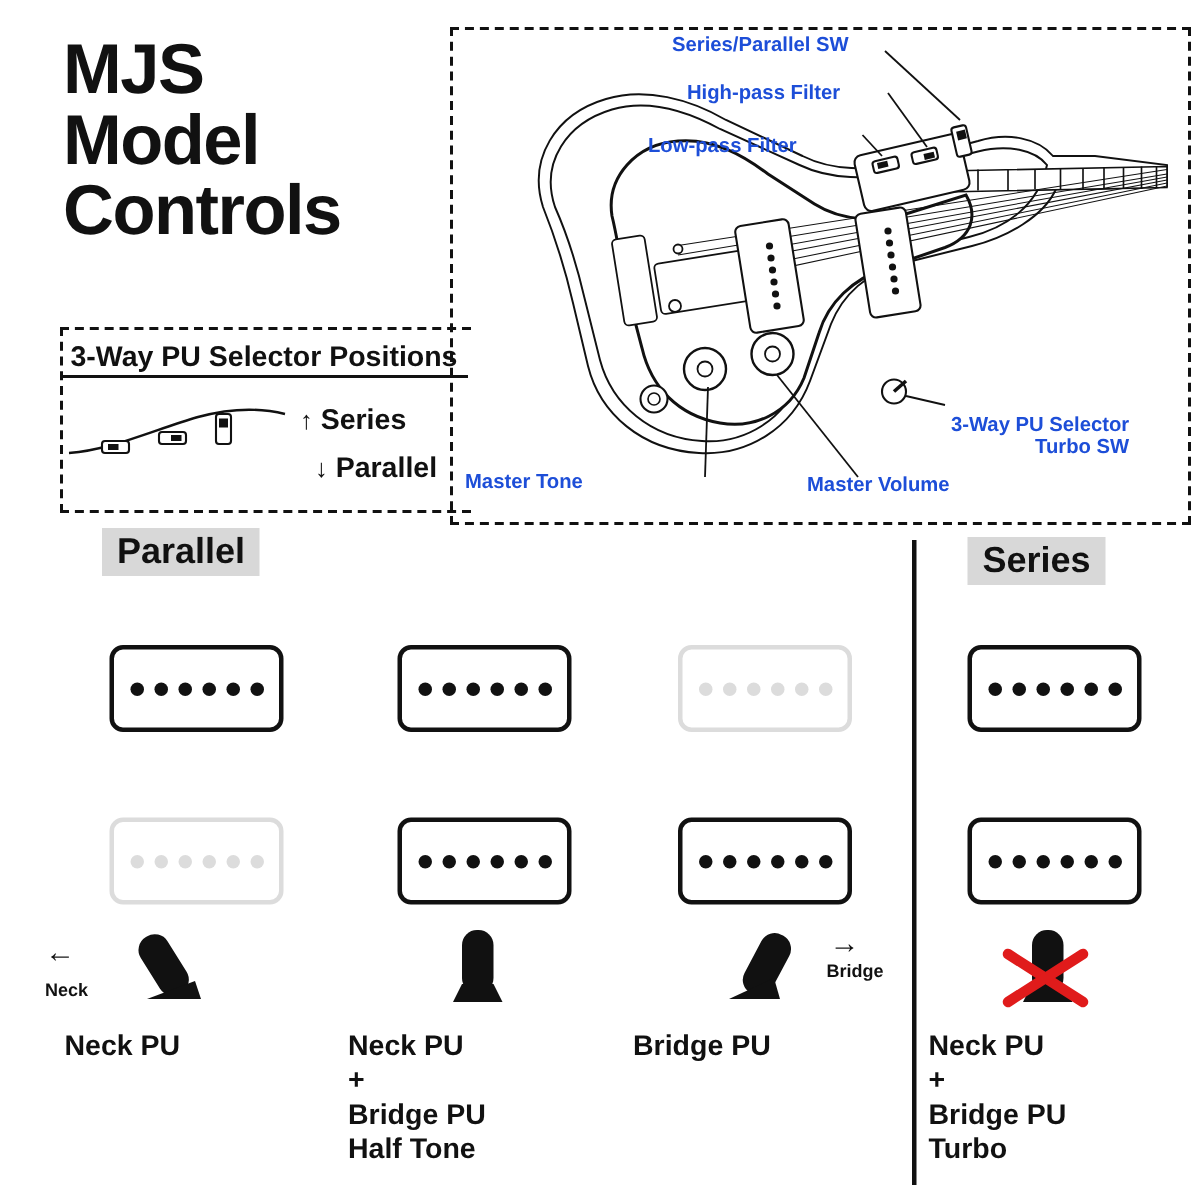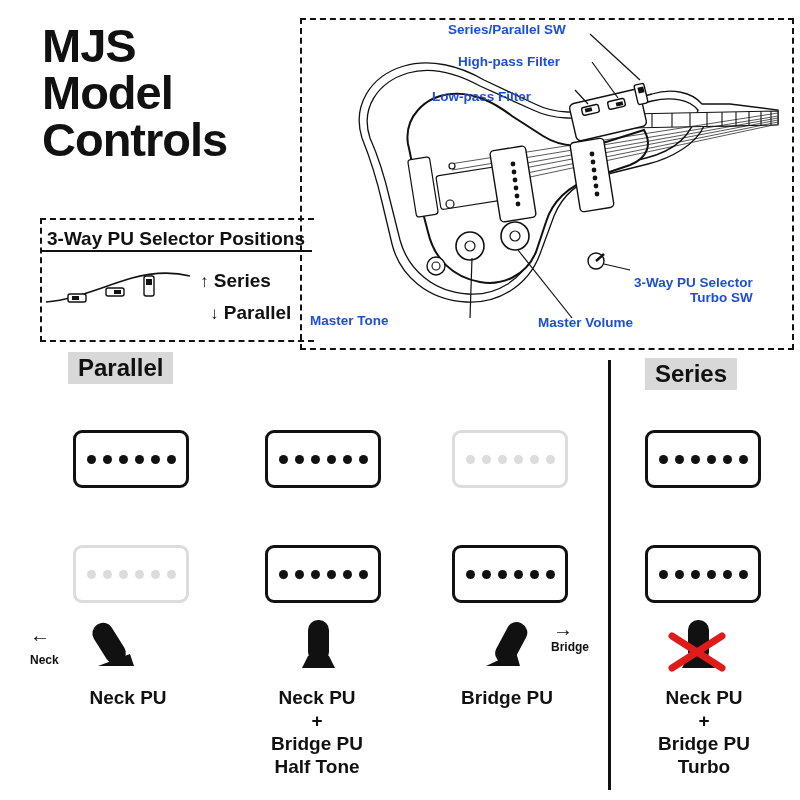--- a/index.html
+++ b/index.html
@@ -62,21 +62,21 @@
   
   .pu{
     width:110px;height:52px;border:3px solid #111;border-radius:9px;
     background:#fff;display:flex;align-items:center;justify-content:center;
     gap:7px;
   }
   .pu.off{border-color:#dcdcdc;}
   .pu .pole{width:9px;height:9px;border-radius:50%;background:#111;}
   .pu.off .pole{background:#dcdcdc;}
   .label{
-    font-weight:bold;font-size:19px;text-align:center;width:170px;line-height:23px;
+    font-weight:bold;font-size:19px;text-align:left;width:170px;line-height:23px;
   }
   .mini-label{font-weight:bold;font-size:12px;}
 </style>
 </head>
 <body>
 
 <div class="abs" id="title">
   <div>MJS</div>
   <div>Model</div>
   <div>Controls</div>

